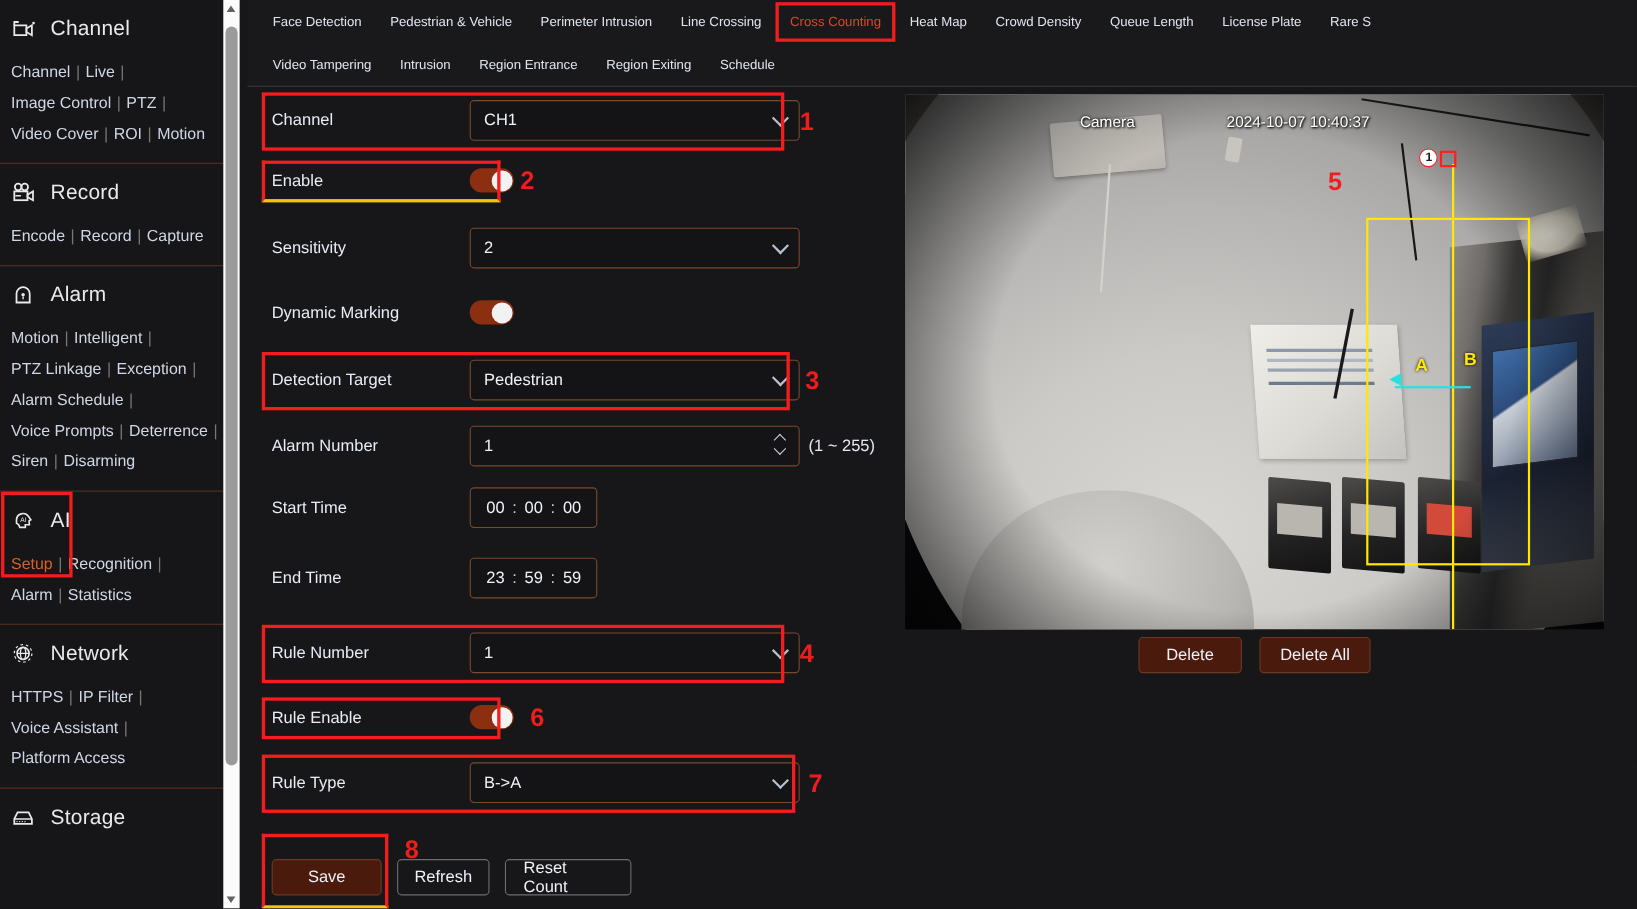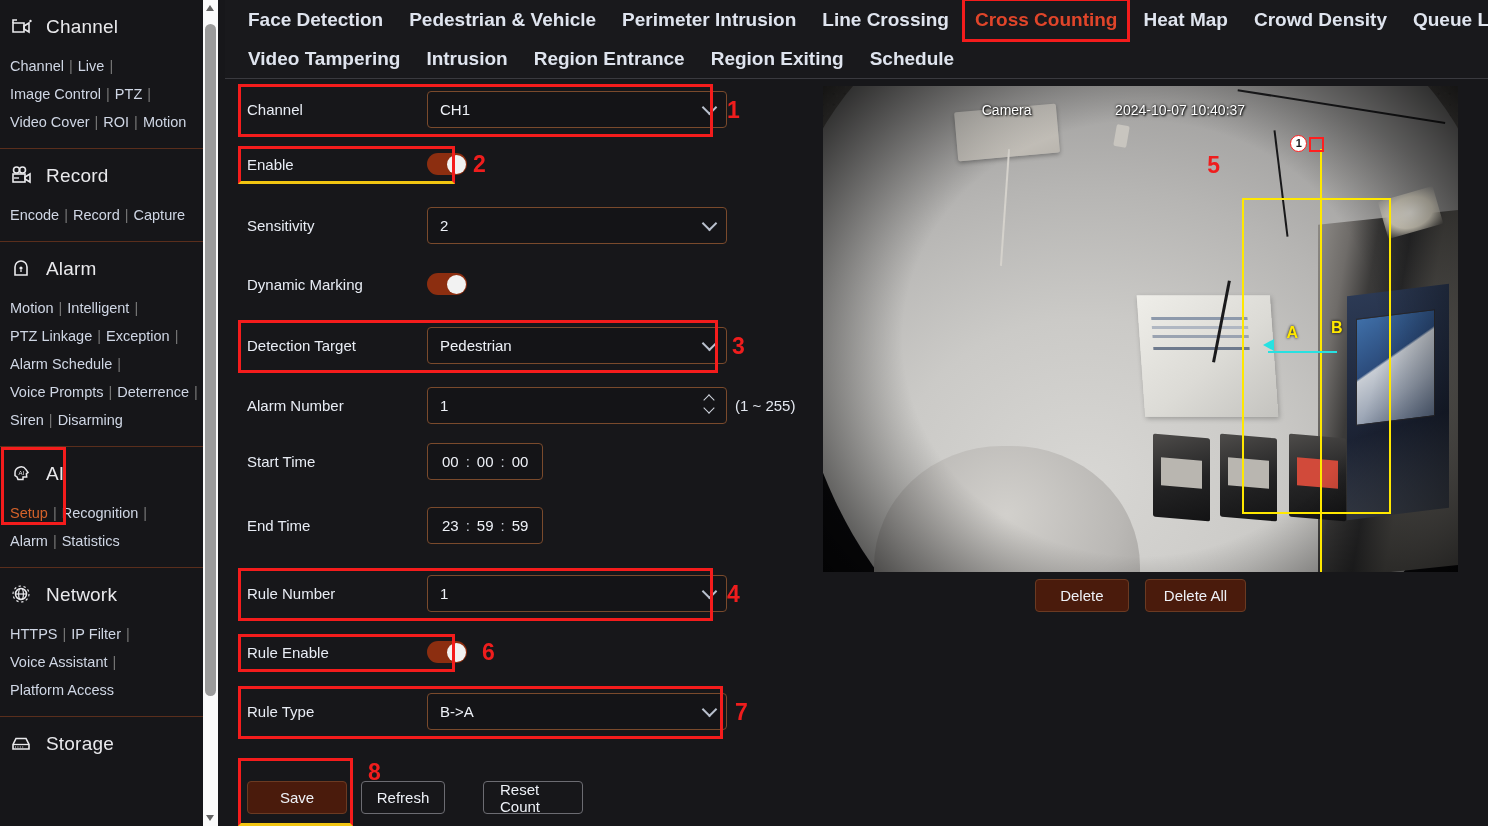--- a/index.html
+++ b/index.html
@@ -67,22 +67,22 @@
 
   
   .tabbar {
     position: absolute; left: 225px; top: 0; width: 1263px; height: 79px;
     background: #19191c; border-bottom: 1px solid #3a3a3f;
     overflow: hidden;
   }
   .tabrow { display: flex; align-items: center; height: 39px; padding-left: 10px; }
   .tabrow.r2 { height: 40px; }
   .tab {
-    color: #dfe4ee; font-size: 19px; white-space: nowrap;
-    padding: 6px 13px; cursor: default; position: relative; font-weight: bold;
+    color: #dfe4ee; font-size: 12px; white-space: nowrap;
+    padding: 6px 13px; cursor: default; position: relative;
   }
   .tab.sel { color: #e0452a; }
   .tab.sel::after {
     content: ""; position: absolute; left: 0px; top: -5px;
     right: 0px; bottom: -5px; border: 3px solid #f41c1c;
   }
 
   
   .form {
     position: absolute; left: 225px; top: 79px;
@@ -623,21 +623,21 @@
         <div class="select">
           <span>B-&gt;A</span>
           <span class="chev"></span>
         </div>
       </div>
     </div>
 
     <div class="frow" style="top:702px; padding-left:22px; gap:14px;">
       <div class="btn primary" style="width:100px;">Save</div>
       <div class="btn" style="width:84px;">Refresh</div>
-      <div class="btn" style="width:100px;margin-left:24px;">Reset Count</div>
+      <div class="btn" style="width:115px;">Reset Count</div>
     </div>
 
     <div class="hl" style="left:13px; top:5px;  width:475px; height:53px;"></div>
     <div class="hl yellow-bottom" style="left:13px; top:67px; width:217px; height:38px;"></div>
     <div class="hl" style="left:13px; top:241px; width:480px; height:53px;"></div>
     <div class="hl" style="left:13px; top:489px; width:475px; height:53px;"></div>
     <div class="hl" style="left:13px; top:555px; width:217px; height:38px;"></div>
     <div class="hl" style="left:13px; top:607px; width:485px; height:53px;"></div>
     <div class="hl yellow-bottom" style="left:13px; top:679px; width:115px; height:68px;"></div>
 

